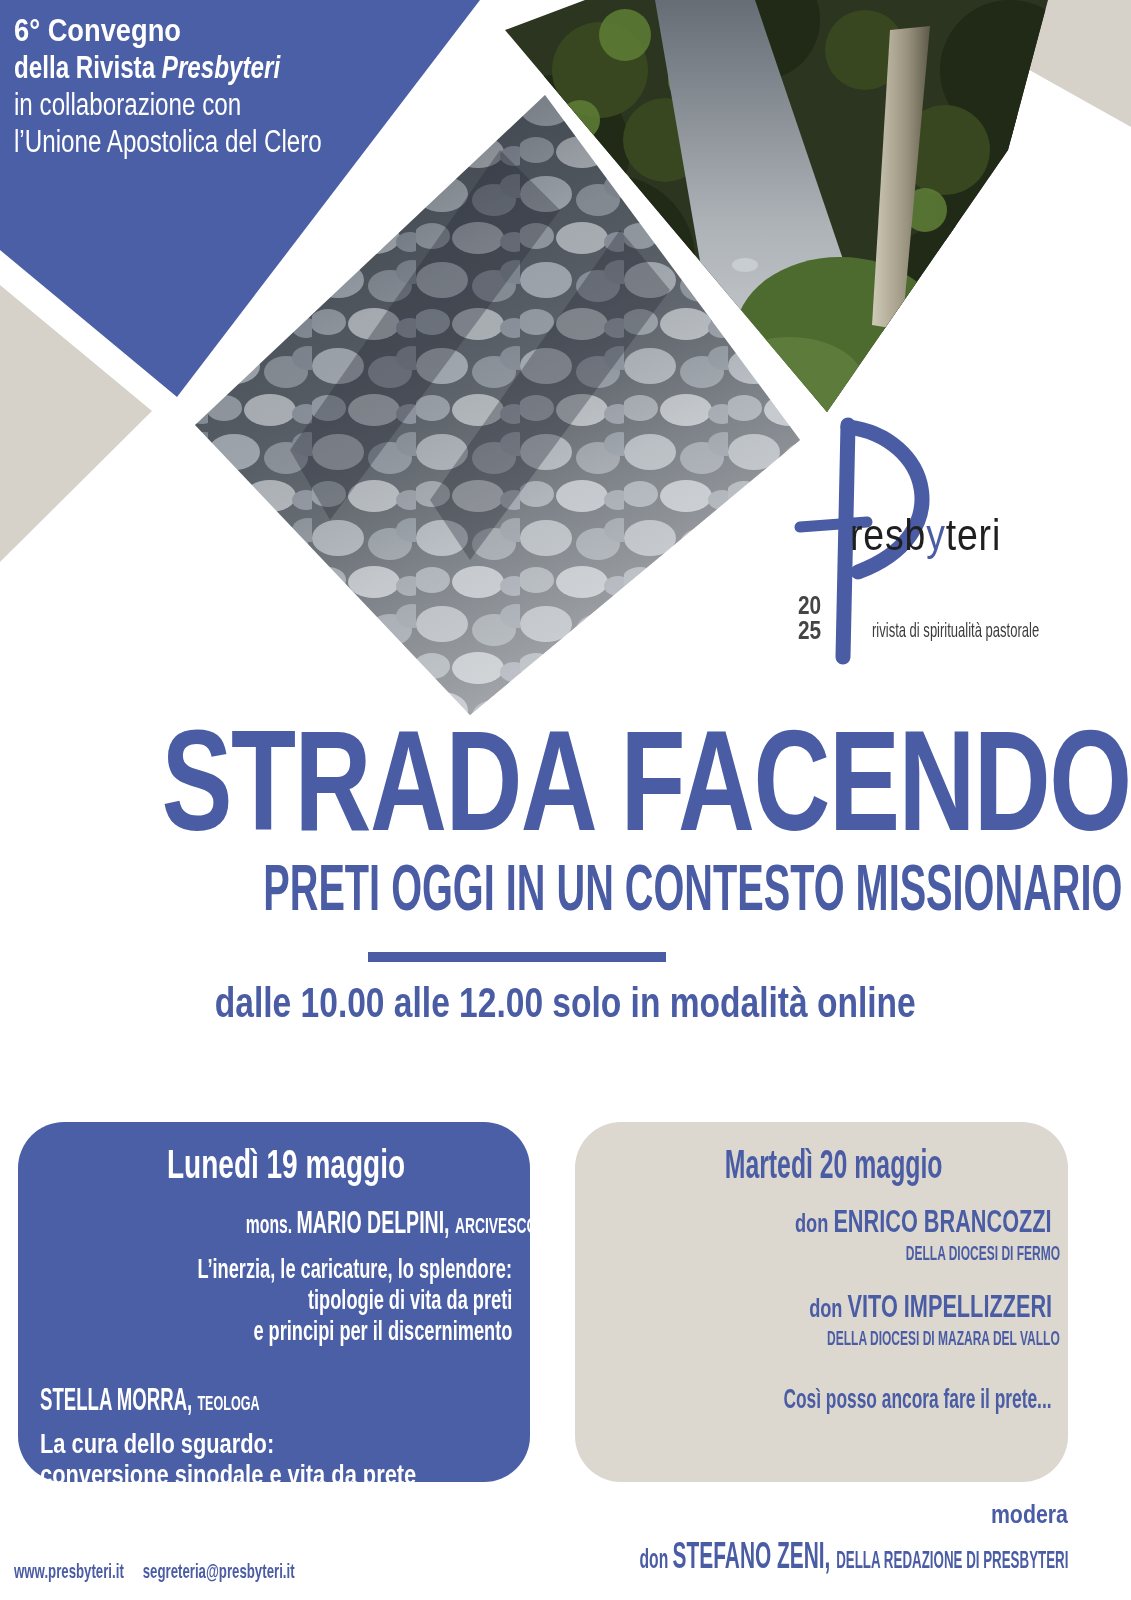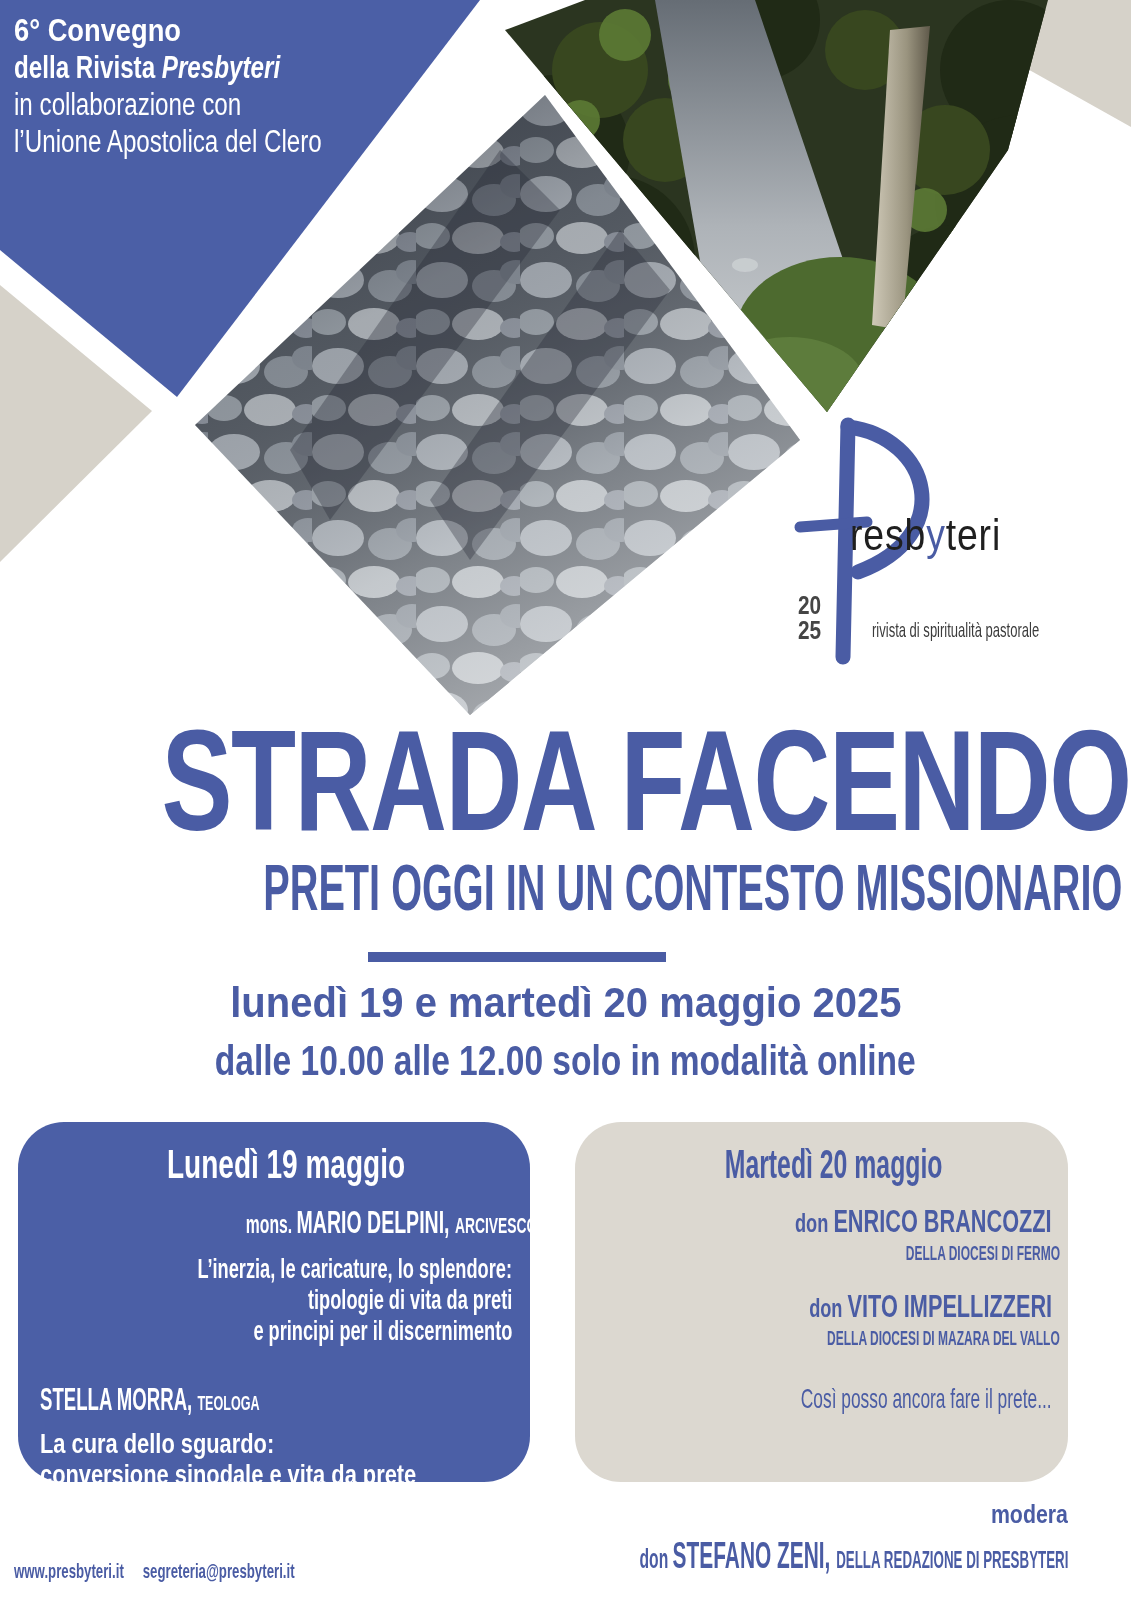--- a/index.html
+++ b/index.html
@@ -53,21 +53,21 @@
   .b1-sp2 .t{transform:scaleX(.60);}
   .name2{font-size:31px;} .role2{font-size:21px;}
   .b1-talk2{margin-top:8px;text-align:left;padding-left:22px;font-weight:bold;font-size:28px;line-height:31px;}
   .b1-talk2 .t{transform:scaleX(.78);}
   .b2-sp{margin-top:14px;text-align:right;padding-right:16px;font-weight:bold;line-height:30px;}
   .b2-sp .t{transform:scaleX(.70);}
   .dpfx{font-size:26px;} .b2name{font-size:31px;}
   .b2-role{text-align:right;padding-right:8px;font-weight:bold;font-size:20px;line-height:22px;}
   .b2-role .t{transform:scaleX(.60);}
   .b2-sp.gap{margin-top:28px;}
-  .b2-talk{margin-top:34px;text-align:right;padding-right:16px;font-weight:normal;font-size:28px;line-height:31px;}
+  .b2-talk{margin-top:34px;text-align:right;padding-right:16px;font-weight:bold;font-size:28px;line-height:31px;}
   .b2-talk .t{transform:scaleX(.62);}
   
   .moderator{position:absolute;left:0;top:1500px;width:1068px;text-align:right;color:#4a5ca4;font-weight:bold;}
   .mod-label{line-height:28px;}
   .mod-label .t{font-size:26px;transform:scaleX(.82);}
   .mod-line{margin-top:4px;line-height:40px;}
   .mod-line .t{transform:scaleX(.58);}
   .mpfx{font-size:27px;} .mname{font-size:36px;} .mrole{font-size:23px;}
   .footer{position:absolute;left:14px;top:1558px;color:#4a5ca4;font-weight:bold;font-size:21px;line-height:26px;}
   .footer .t{transform:scaleX(.63);}
@@ -189,21 +189,20 @@
       <div><span class="cx ol" style="transform:scaleX(.8)">25</span></div>
     </div>
     <div class="logo-tagline"><span class="cx ol" style="transform:scaleX(.62)">rivista di spiritualità pastorale</span></div>
   </div>
 </div>
 
 <h1 class="title"><span class="cx oc t">STRADA FACENDO</span></h1>
 <h2 class="subtitle"><span class="cx oc t">PRETI OGGI IN UN CONTESTO MISSIONARIO</span></h2>
 <div class="divider"></div>
 <div class="dates">
-  <div><span class="cx oc d1">lunedì 19 e martedì 20 maggio 2025</span></div>
   <div><span class="cx oc d2">dalle 10.00 alle 12.00 solo in modalità online</span></div>
 </div>
 
 <section class="box box1">
   <div class="b-title"><span class="cx oc t">Lunedì 19 maggio</span></div>
   <div class="b1-sp1"><span class="cx or t"><span class="pfx">mons. </span><span class="name1">MARIO DELPINI, </span><span class="role1">ARCIVESCOVO DI MILANO</span></span></div>
   <div class="b1-talk">
     <div><span class="cx or t">L’inerzia, le caricature, lo splendore:</span></div>
     <div><span class="cx or t">tipologie di vita da preti</span></div>
     <div><span class="cx or t">e principi per il discernimento</span></div>

